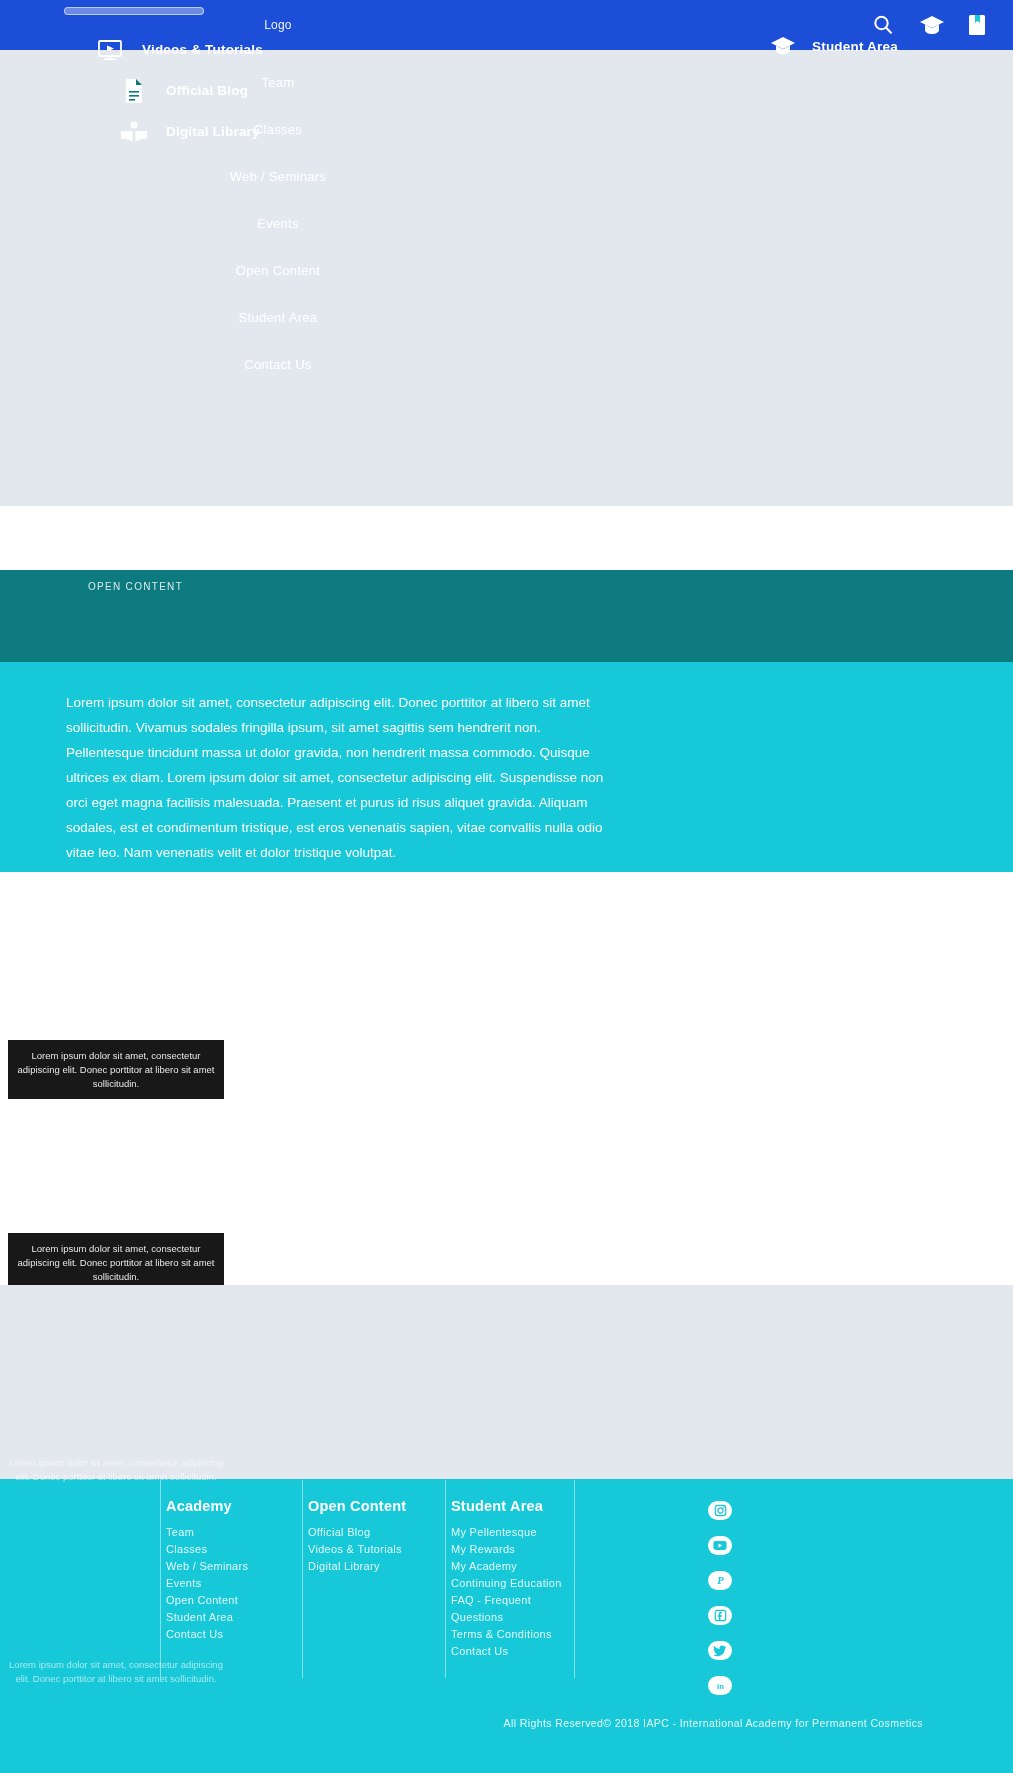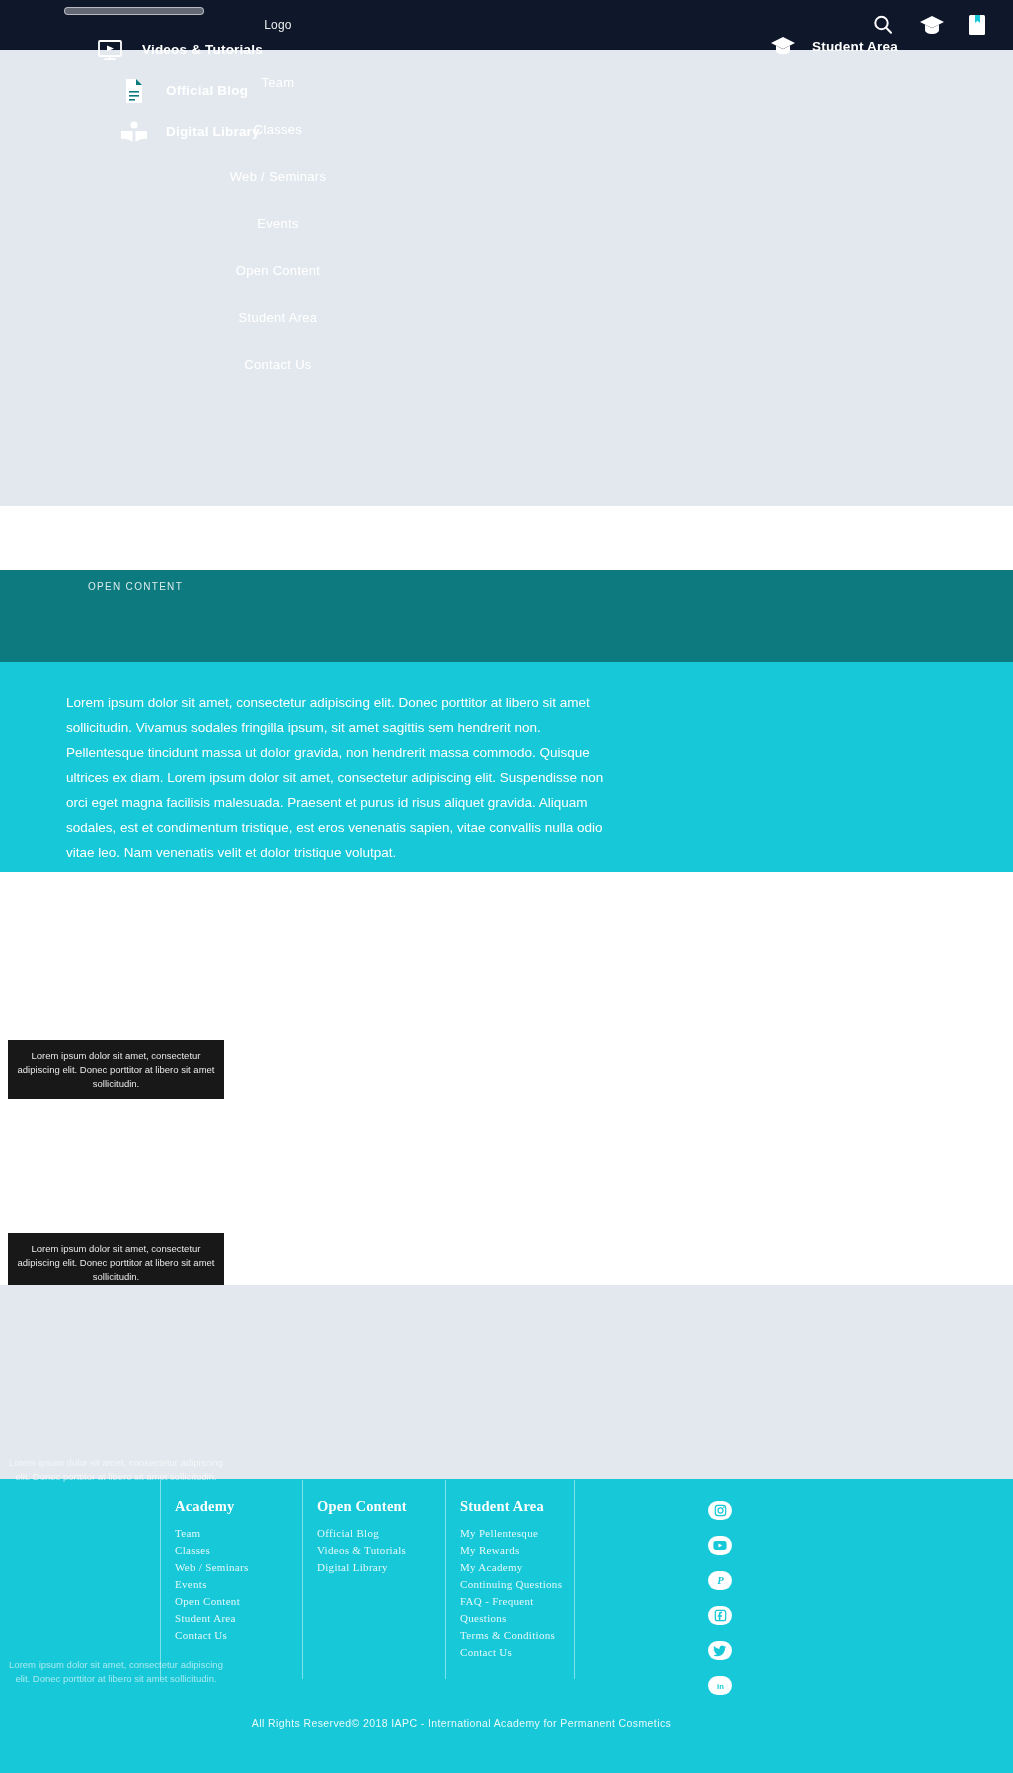--- a/index.html
+++ b/index.html
@@ -9,21 +9,21 @@
     height: 1773px;
     font-family: "Liberation Sans", sans-serif;
     background: #ffffff;
     overflow: hidden;
   }
   .page { position: relative; width: 1013px; height: 1773px; }
 
   
   .topbar {
     position: absolute; left: 0; top: 0; width: 1013px; height: 50px;
-    background: #0f172a;
+    background: #1d4ed8;
   }
   .hamburger {
     position: absolute; left: 64px; top: 7px; width: 140px; height: 8px;
     border: 1px solid rgba(255,255,255,0.55);
     border-radius: 4px;
     background: rgba(255,255,255,0.35);
   }
   .logo-text {
     position: absolute; left: 0; top: 0; width: 556px; height: 50px;
     display: flex; align-items: center; justify-content: center;
@@ -131,23 +131,22 @@
     text-align: center;
   }
   .footer-stray.s1 { top: -23px; }
   .footer-stray.s2 { top: 179px; }
 
   .fcols {
     position: absolute; left: 160px; top: 1px; display: flex;
   }
   .fcol {
     border-left: 1px solid rgba(255,255,255,0.45);
-    padding: 18px 0 18px 14px;
+    padding: 18px 0 18px 5px;
     min-height: 186px;
-    font-family: Liberation Serif, serif;
   }
   .fcol.c1 { width: 142px; }
   .fcol.c2 { width: 143px; }
   .fcol.c3 { width: 130px; border-right: 1px solid rgba(255,255,255,0.45); }
   .fcol h3 {
     color: #ffffff; font-size: 14.5px; font-weight: 700;
     letter-spacing: 0.2px; margin-bottom: 10px;
   }
   .fcol a {
     display: block; color: rgba(255,255,255,0.88);
@@ -160,21 +159,21 @@
     display: flex; flex-direction: column; gap: 16px;
   }
   .soc {
     width: 24px; height: 19px; border-radius: 10px;
     background: #ffffff; display: flex; align-items: center; justify-content: center;
     cursor: pointer;
   }
   .soc svg { display: block; }
 
   .copyright {
-    position: absolute; left: 0; top: 238px; width: 923px; text-align: center;
+    position: absolute; left: 0; top: 238px; width: 923px; text-align: right;
     color: rgba(255,255,255,0.9); font-size: 10.5px; letter-spacing: 0.4px;
   }
 </style>
 </head>
 <body>
 
 <div class="page">
 
   <div class="topbar">
     <div class="hamburger"></div>
@@ -298,21 +297,21 @@
         <a>Official Blog</a>
         <a>Videos &amp; Tutorials</a>
         <a>Digital Library</a>
       </div>
 
       <div class="fcol c3">
         <h3>Student Area</h3>
         <a>My Pellentesque</a>
         <a>My Rewards</a>
         <a>My Academy</a>
-        <a>Continuing Questions</a>
+        <a>Continuing Education</a>
         <a>FAQ - Frequent Questions</a>
         <a>Terms &amp; Conditions</a>
         <a>Contact Us</a>
       </div>
 
     </div>
 
     <div class="socials">
       <span class="soc">
         <svg width="13" height="13" viewBox="0 0 16 16" fill="none" stroke="#16c8d8" stroke-width="1.5">

